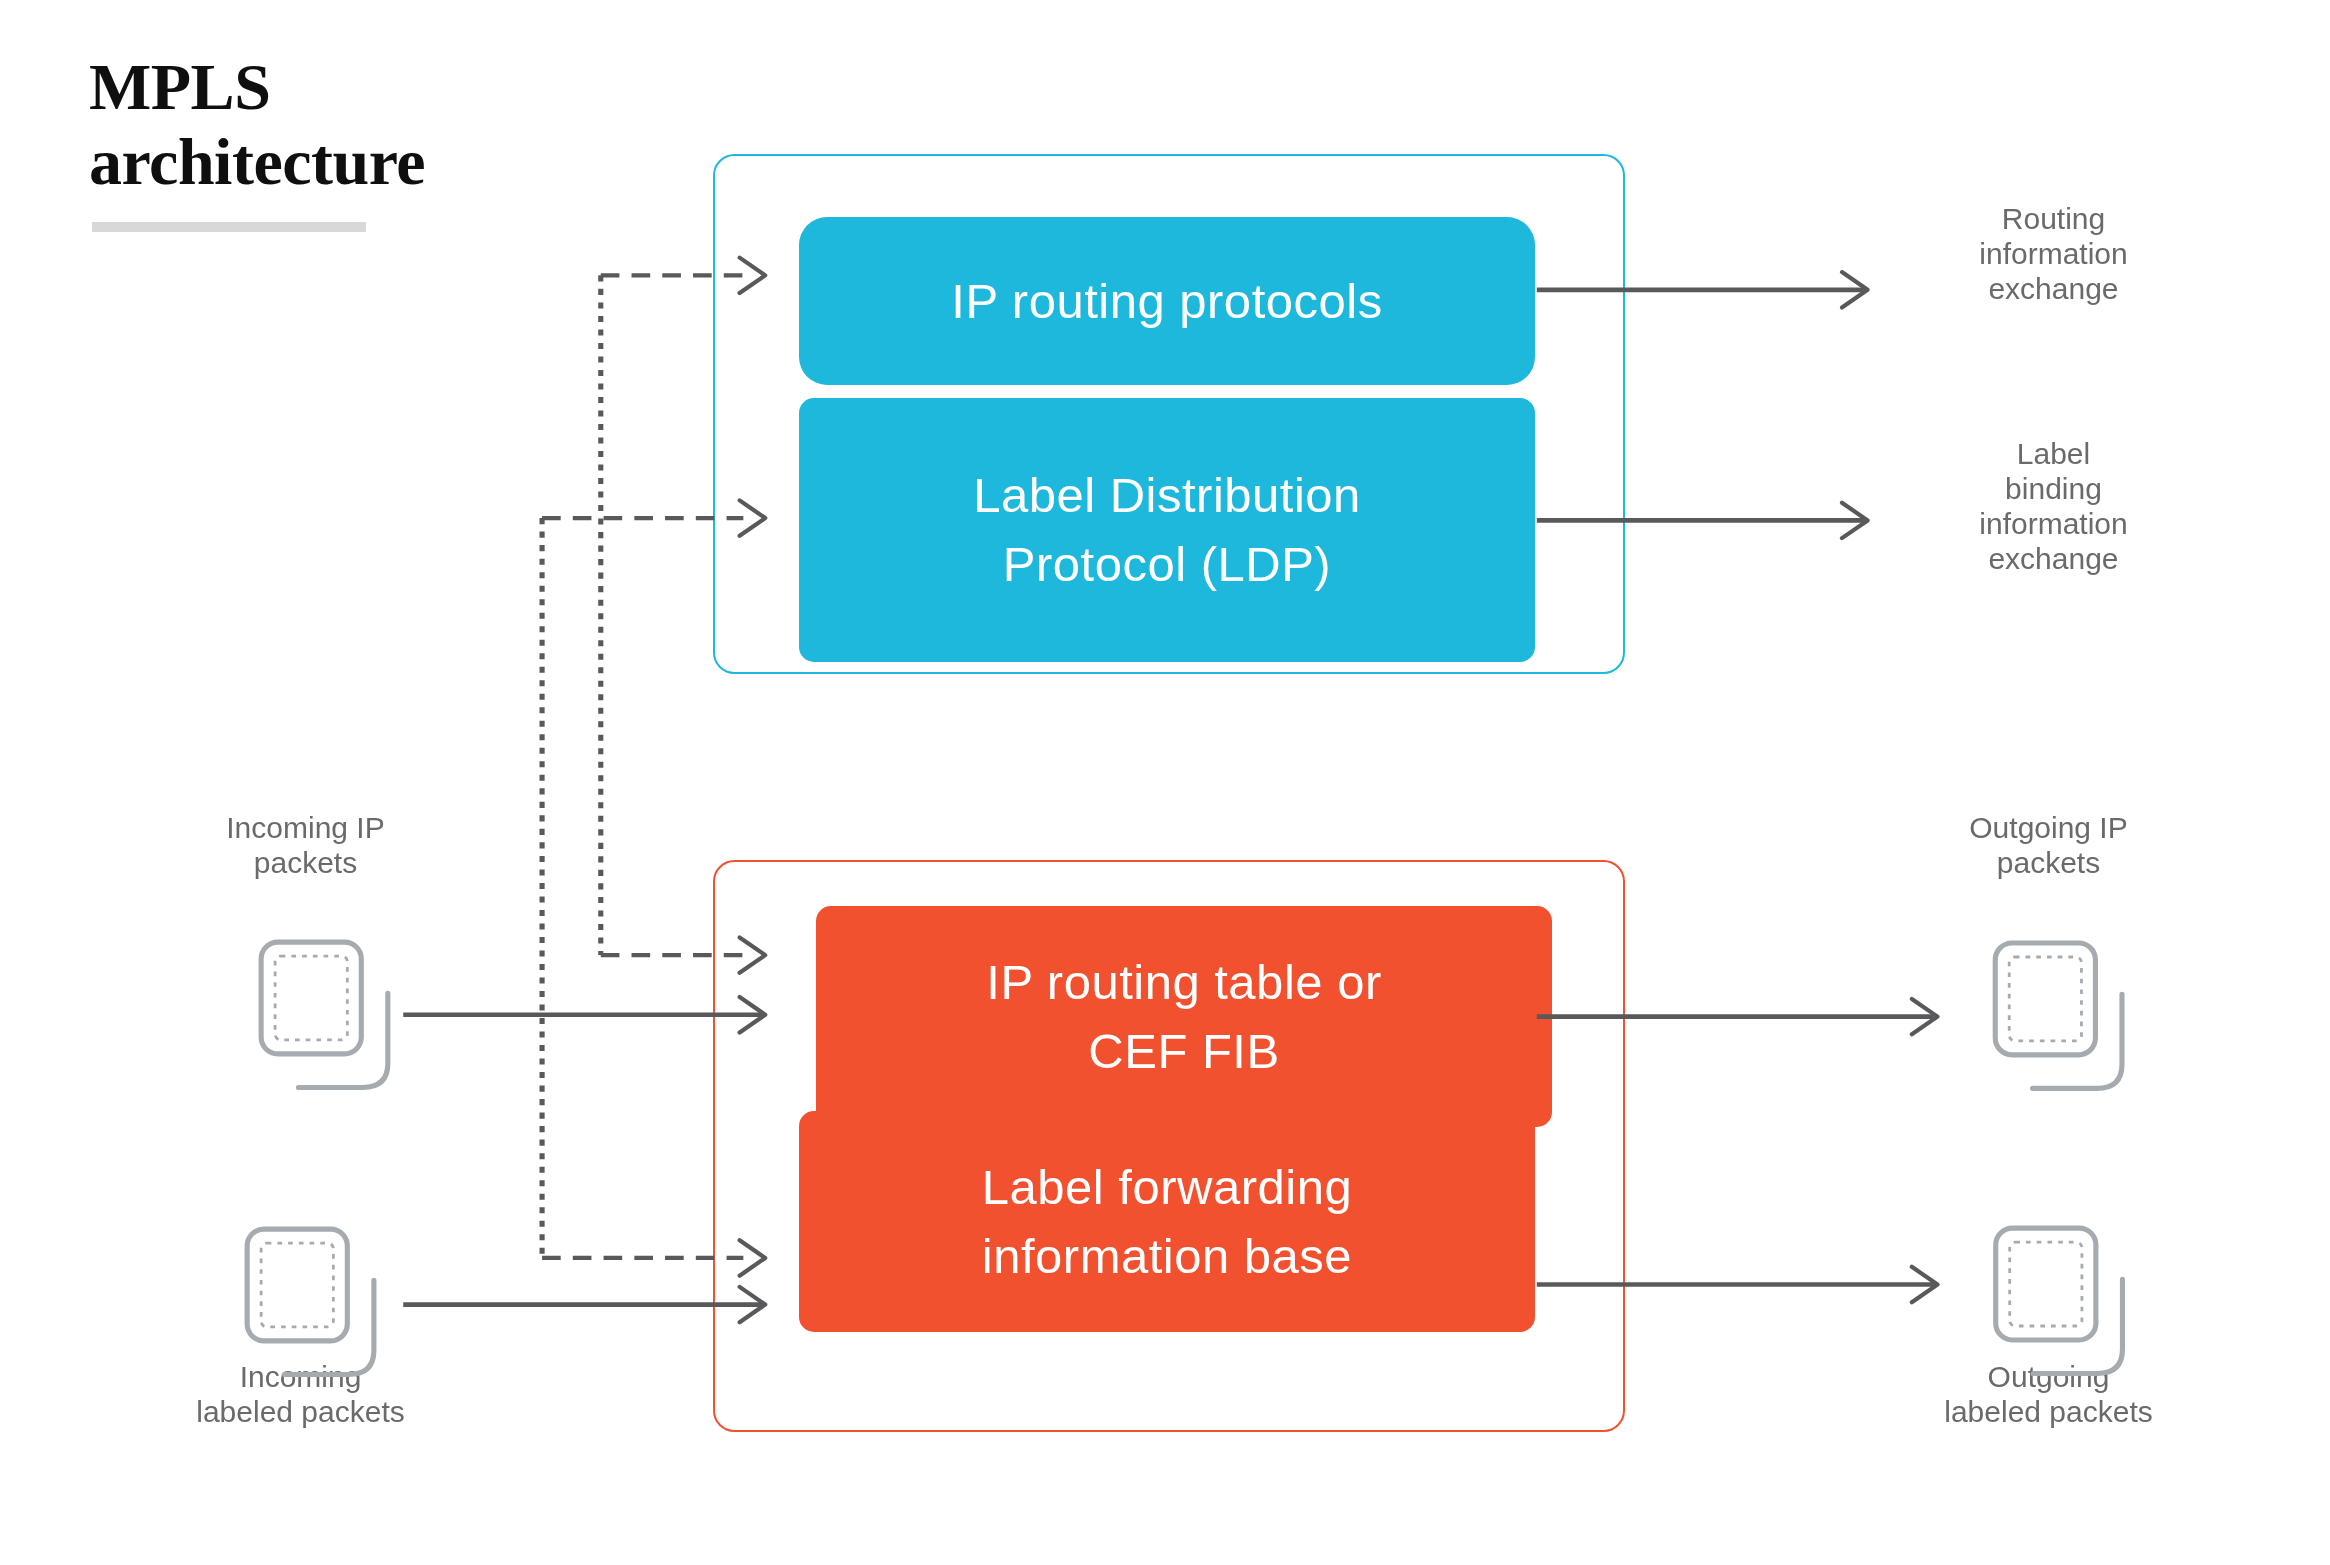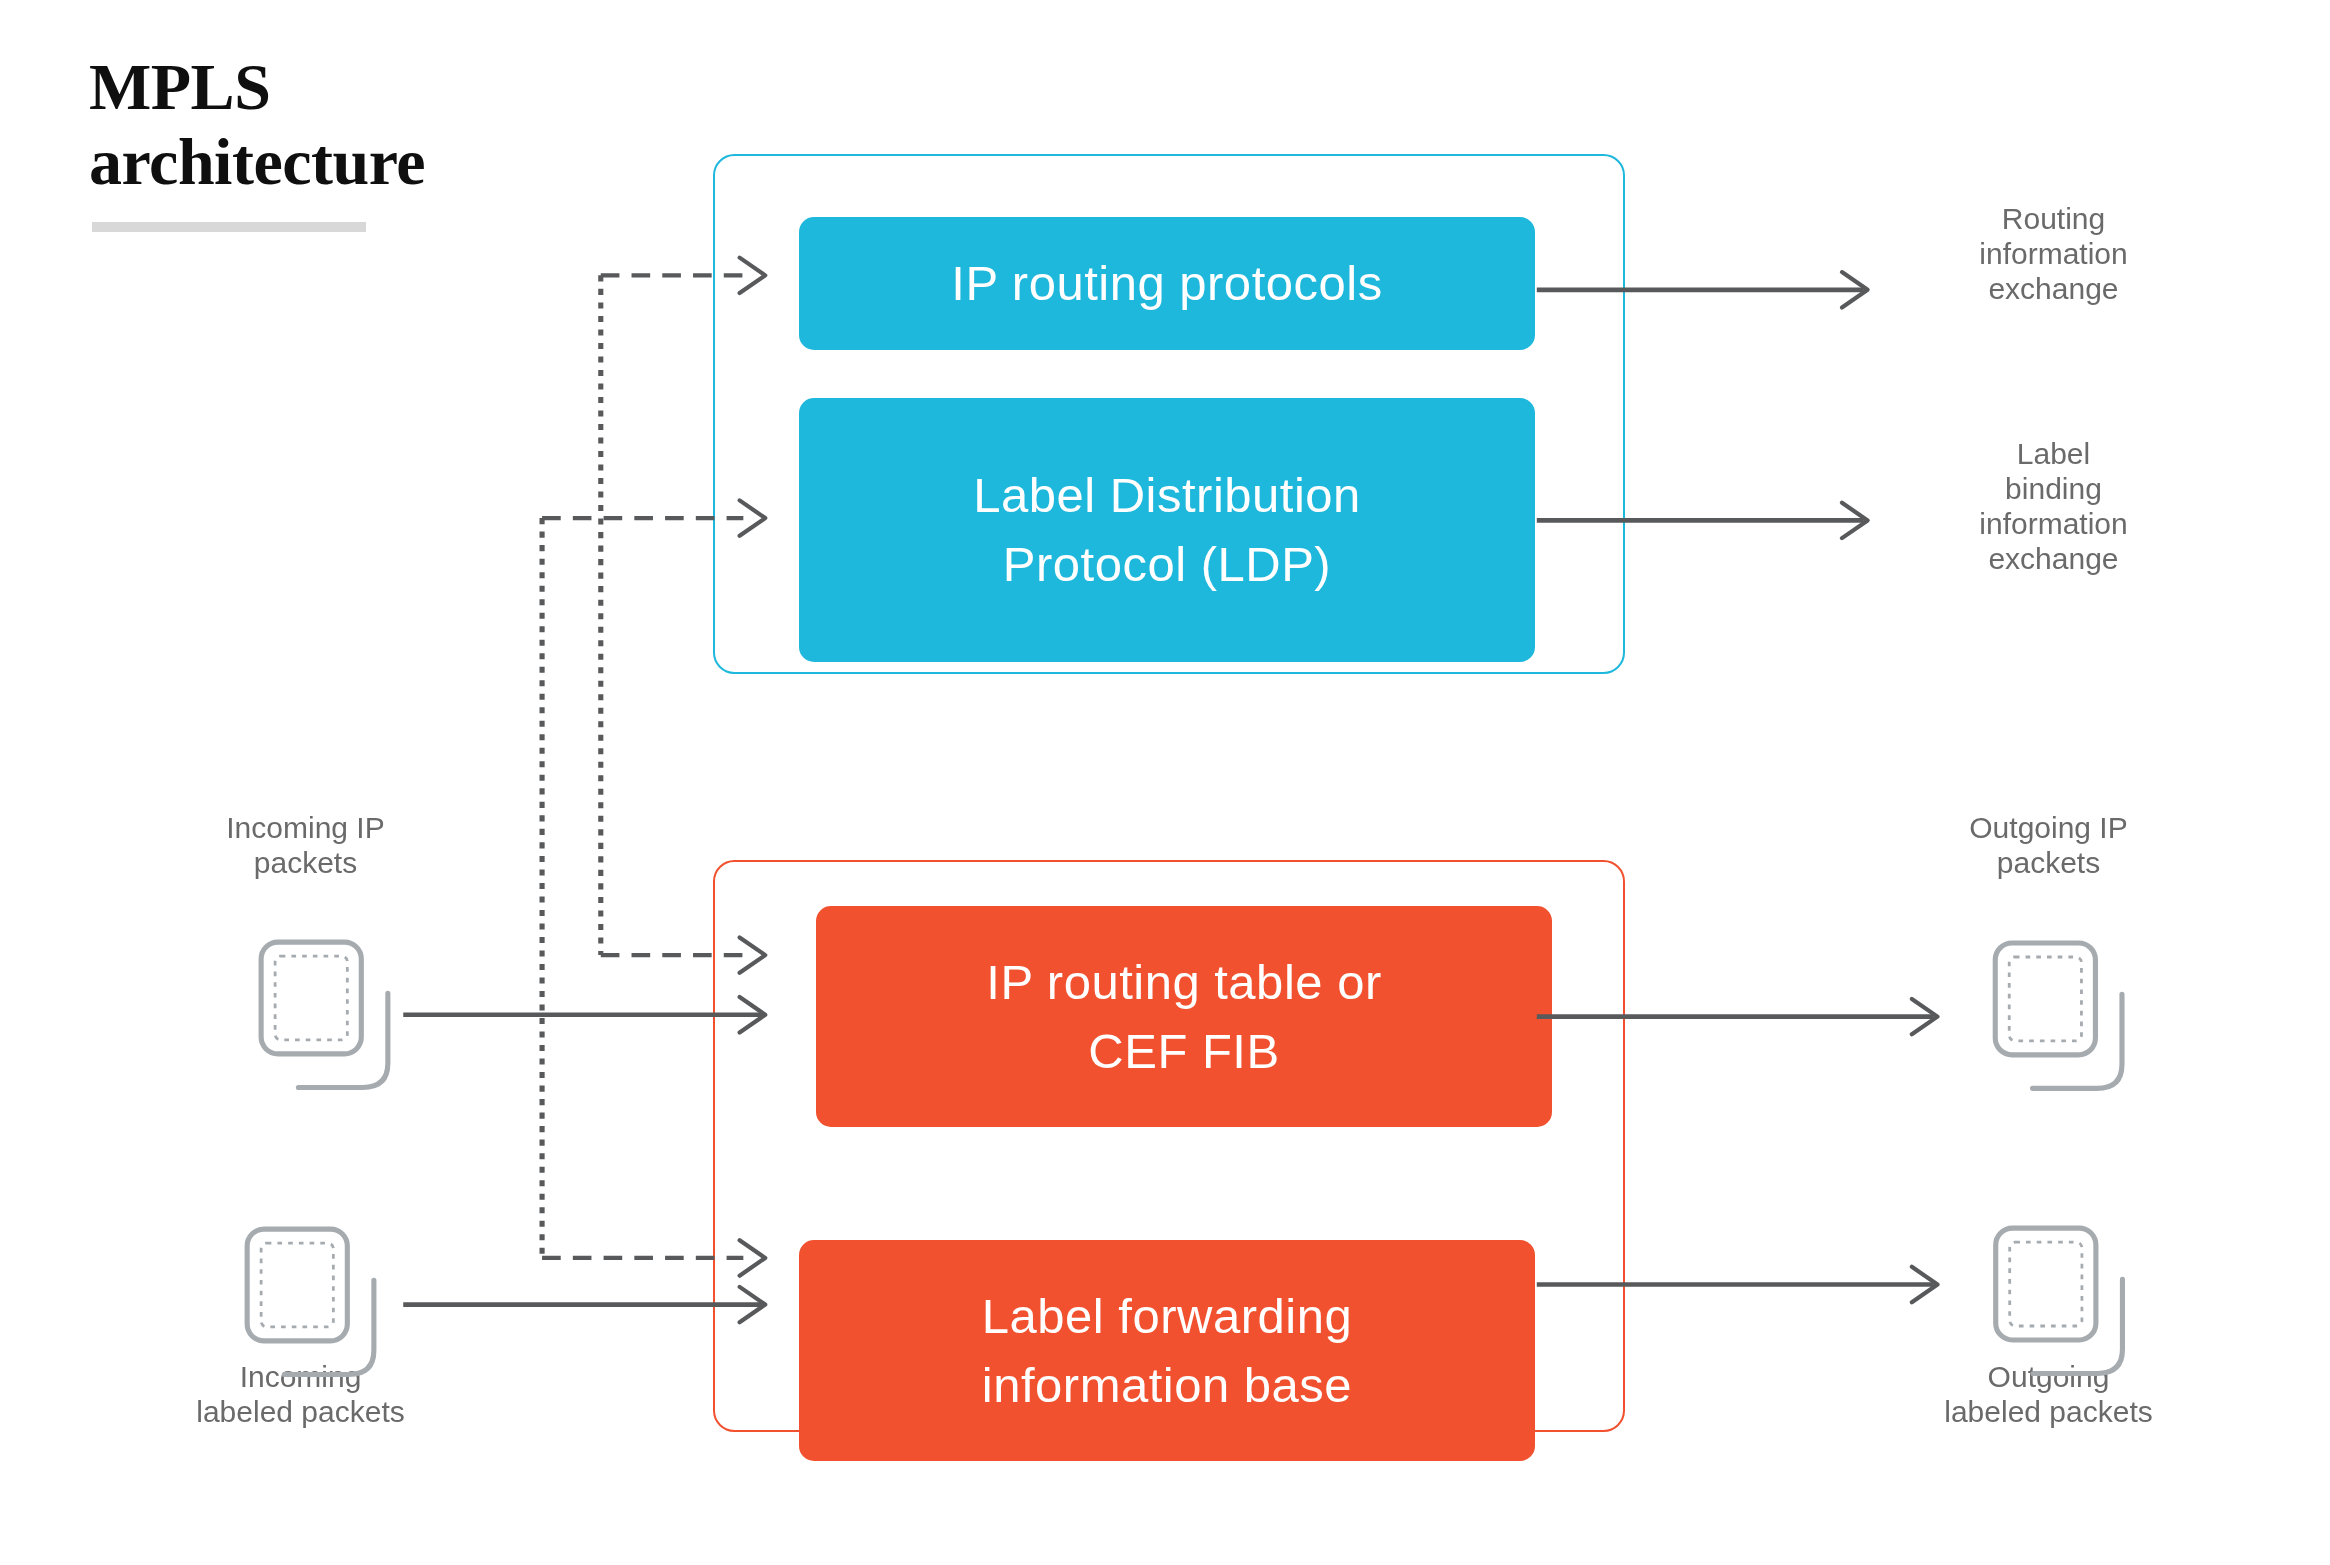--- a/index.html
+++ b/index.html
@@ -44,24 +44,24 @@
   
   .node {
     position: absolute; left: 799px; width: 736px;
     border-radius: 15px; color: #ffffff;
     font-size: 49px; line-height: 1.4; letter-spacing: 0.5px;
     display: flex; align-items: center; justify-content: center;
     text-align: center;
   }
   .node-cyan   { background: var(--control-accent, #1eb8dc); }
   .node-orange { background: var(--forwarding-accent, #f1512e); }
-  #node-iprp { top: 217px;  height: 133px; }
+  #node-iprp { top: 217px;  height: 168px; border-radius: 28px; }
   #node-ldp  { top: 398px;  height: 264px; }
   #node-fib  { top: 906px; height: 221px; margin-left: 17px; }
-  #node-lfib { top: 1240px; height: 221px; }
+  #node-lfib { top: 1111px; height: 221px; }
 
   
   .side-label {
     position: absolute; width: 471px;
     color: var(--text-gray, #6a6a6a);
     font-size: 30px; line-height: 1.17; text-align: center;
   }
   #lbl-routing     { left: 1818px; top: 201px; }
   #lbl-binding     { left: 1818px; top: 436px; }
   #lbl-in-ip       { left: 70px;  top: 810px; }

